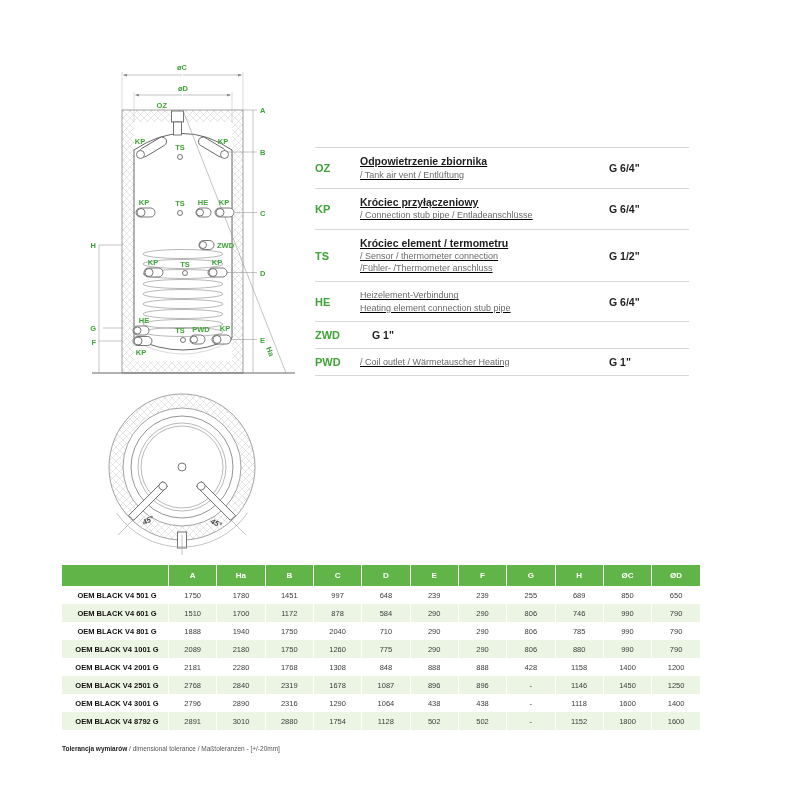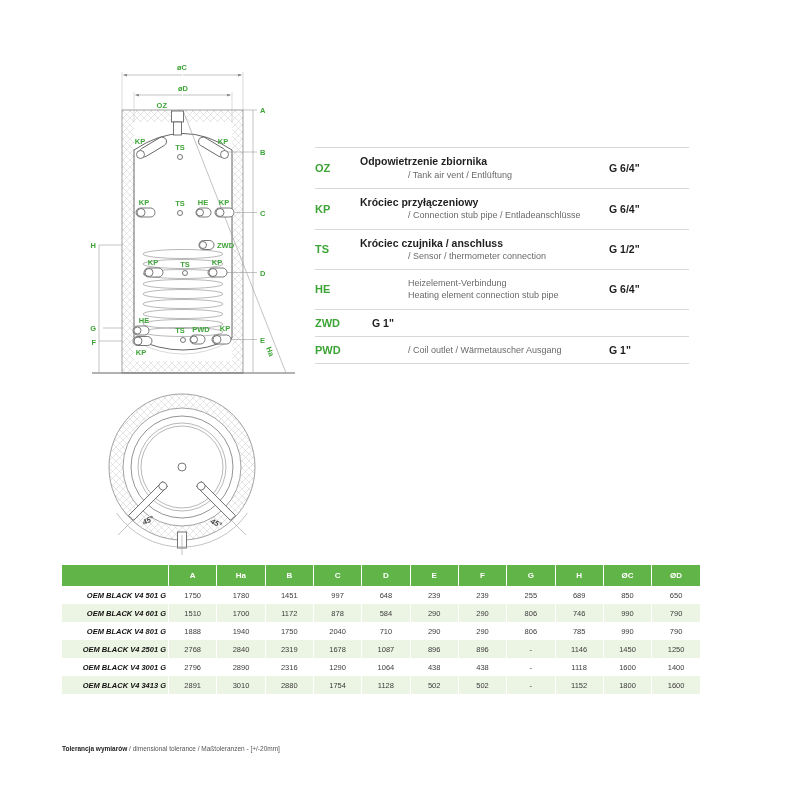--- a/index.html
+++ b/index.html
@@ -13,34 +13,34 @@
   .tline{stroke:#555;stroke-width:.9;fill:none;}
   .stub{fill:#fff;stroke:#555;stroke-width:.8;}
   .coil{stroke:#999;stroke-width:.7;fill:none;}
   .dlbl{font-size:7.5px;font-weight:bold;fill:#3ea437;}
   .alb{font-size:7.5px;font-style:italic;fill:#444;font-weight:bold;}
 
   
   #legend{position:absolute;left:315px;top:147px;width:374px;border-top:1px solid #d8d8d8;}
   .lrow{display:flex;align-items:center;border-bottom:1px solid #d8d8d8;padding:7px 0;}
   .lcode{width:45px;font-size:11px;font-weight:bold;color:#3ea437;}
-  .ltext{flex:1;padding-right:6px;}
+  .ltext{flex:1;padding-right:6px;text-decoration:underline;}
   .ltitle{font-size:10.5px;font-weight:bold;color:#1e1e1e;line-height:1.3;}
-  .lsub{font-size:9px;color:#6a6a6a;line-height:1.35;margin-left:48px;}
+  .lsub{font-size:9px;color:#6a6a6a;line-height:1.35;}
   .lsub:empty{display:none;}
   .lval{width:80px;font-size:10.5px;font-weight:bold;color:#1e1e1e;padding-left:12px;}
 
   
   #dims{position:absolute;left:62px;top:565px;width:638px;border-collapse:collapse;table-layout:fixed;}
   #dims thead th{background:#61b447;color:#fff;font-size:8px;font-weight:bold;height:19px;
                  border-left:1px solid #fff;text-align:center;}
   #dims thead th:first-child{width:104px;border-left:none;}
   #dims tbody tr:nth-child(odd){background:#ffffff;}
   #dims tbody tr:nth-child(even){background:#ecf4e3;}
-  #dims tbody th{font-size:7.5px;font-weight:bold;color:#111;text-align:right;padding:4.5px 2px 4.5px 6px;font-style:italic;}
+  #dims tbody th{font-size:7.5px;font-weight:bold;color:#111;text-align:center;padding:4.5px 2px 4.5px 6px;}
   #dims tbody td{font-size:7.5px;color:#3c3c3c;text-align:center;padding:4.5px 0;border-left:1px solid #fff;}
 
   #footnote{position:absolute;left:62px;top:745px;font-size:6.5px;color:#222;}
   #footnote .fb{font-weight:bold;}
   #footnote .fr{color:#555;}
 </style>
 </head>
 <body>
 
 <div id="page">
@@ -211,41 +211,42 @@
       <div class="ltext">
         <div class="ltitle">Króciec przyłączeniowy</div>
         <div class="lsub">/ Connection stub pipe / Entladeanschlüsse</div>
 
       </div>
       <div class="lval">G 6/4"</div>
     </div>
     <div class="lrow">
       <div class="lcode">TS</div>
       <div class="ltext">
-        <div class="ltitle">Króciec czujnika / anschluss</div>
+        <div class="ltitle">Króciec element / termometru</div>
         <div class="lsub">/ Sensor / thermometer connection</div>
+        <div class="lsub">/Fühler- /Thermometer anschluss</div>
       </div>
       <div class="lval">G 1/2"</div>
     </div>
     <div class="lrow">
       <div class="lcode">HE</div>
       <div class="ltext">
         <div class="lsub">Heizelement-Verbindung</div>
         <div class="lsub">Heating element connection stub pipe</div>
       </div>
       <div class="lval">G 6/4"</div>
     </div>
     <div class="lrow">
       <div class="lcode">ZWD</div>
       <div class="lval">G 1"</div>
     </div>
     <div class="lrow">
       <div class="lcode">PWD</div>
       <div class="ltext">
-        <div class="lsub">/ Coil outlet / Wärmetauscher Ausgang</div>
+        <div class="lsub">/ Coil outlet / Wärmetauscher Heating</div>
 
       </div>
       <div class="lval">G 1"</div>
     </div>
   </div>
 
   <table id="dims">
     <thead>
       <tr>
           <th></th>
@@ -299,20 +300,48 @@
           <td>2040</td>
           <td>710</td>
           <td>290</td>
           <td>290</td>
           <td>806</td>
           <td>785</td>
           <td>990</td>
           <td>790</td>
         </tr>
         <tr>
+          <th>OEM BLACK V4 1001 G</th>
+          <td>2089</td>
+          <td>2180</td>
+          <td>1750</td>
+          <td>1260</td>
+          <td>775</td>
+          <td>290</td>
+          <td>290</td>
+          <td>806</td>
+          <td>880</td>
+          <td>990</td>
+          <td>790</td>
+        </tr>
+        <tr>
+          <th>OEM BLACK V4 2001 G</th>
+          <td>2181</td>
+          <td>2280</td>
+          <td>1768</td>
+          <td>1308</td>
+          <td>848</td>
+          <td>888</td>
+          <td>888</td>
+          <td>428</td>
+          <td>1158</td>
+          <td>1400</td>
+          <td>1200</td>
+        </tr>
+        <tr>
           <th>OEM BLACK V4 2501 G</th>
           <td>2768</td>
           <td>2840</td>
           <td>2319</td>
           <td>1678</td>
           <td>1087</td>
           <td>896</td>
           <td>896</td>
           <td>-</td>
           <td>1146</td>
@@ -327,21 +356,21 @@
           <td>1290</td>
           <td>1064</td>
           <td>438</td>
           <td>438</td>
           <td>-</td>
           <td>1118</td>
           <td>1600</td>
           <td>1400</td>
         </tr>
         <tr>
-          <th>OEM BLACK V4 3413 G</th>
+          <th>OEM BLACK V4 8792 G</th>
           <td>2891</td>
           <td>3010</td>
           <td>2880</td>
           <td>1754</td>
           <td>1128</td>
           <td>502</td>
           <td>502</td>
           <td>-</td>
           <td>1152</td>
           <td>1800</td>

